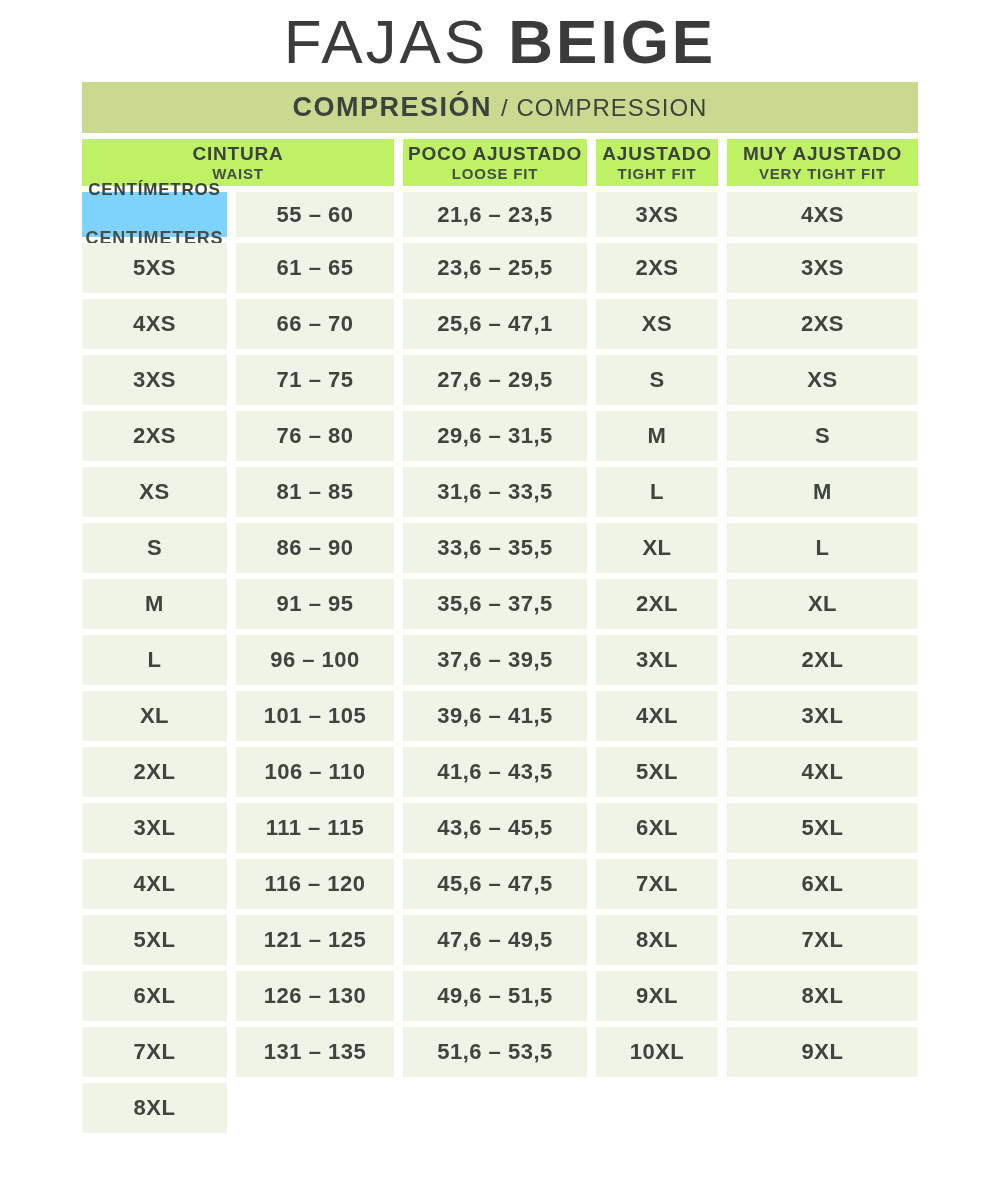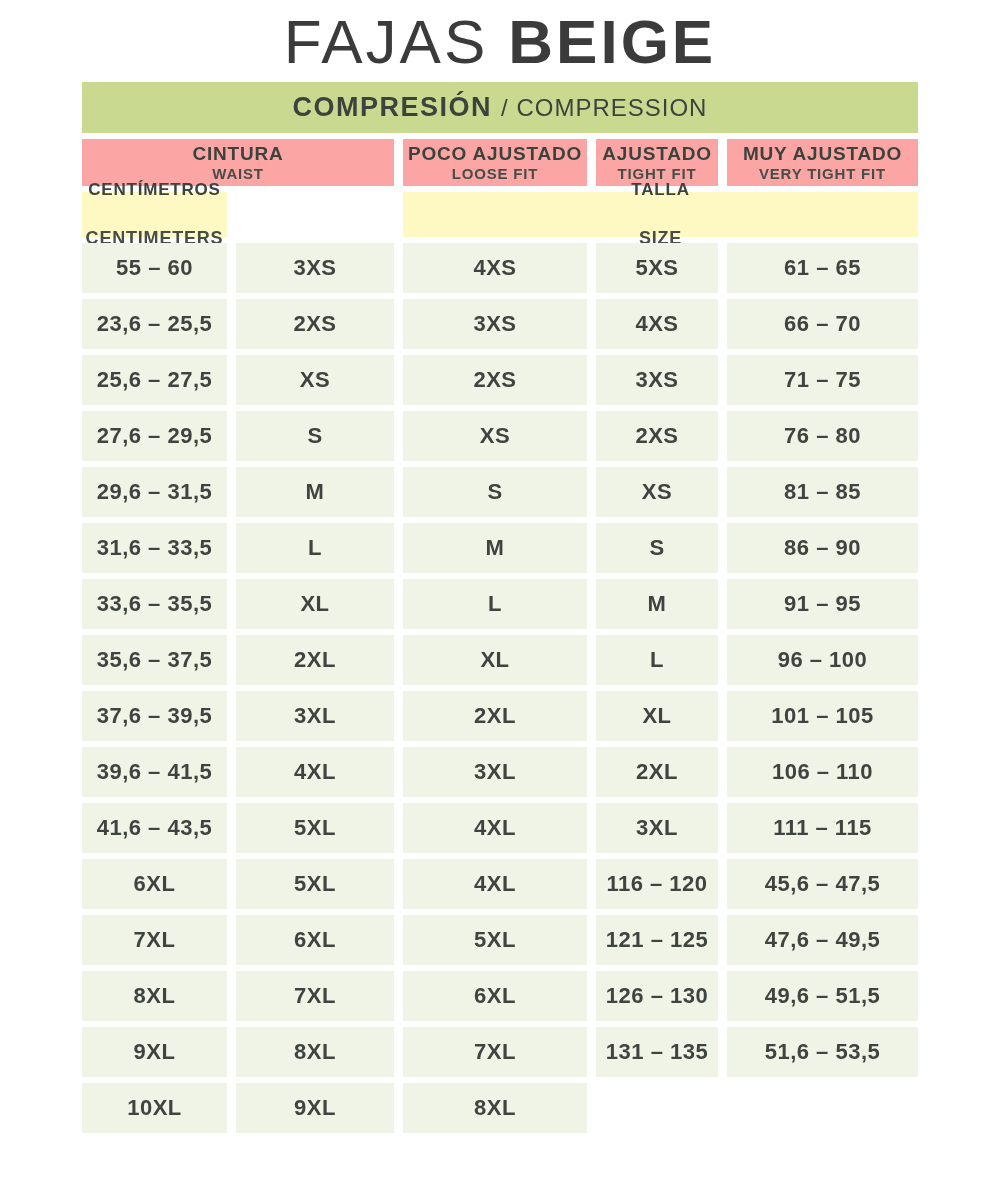--- a/index.html
+++ b/index.html
@@ -54,22 +54,22 @@
     color: #3c423c;
   }
   .hcell {
     display: flex;
     flex-direction: column;
     align-items: center;
     justify-content: center;
     line-height: 1.15;
     text-align: center;
   }
-  .h1cell { background: #fca5a5; }
-  .h2cell { background: #fef9c3; gap: 28px; }
+  .h1cell { background: #bef264; }
+  .h2cell { background: #7dd3fc; gap: 28px; }
   .span-2 { grid-column: 1 / 3; }
   .span-3-end { grid-column: 3 / 6; }
   .hcell .es { font-weight: 700; font-size: 19px; letter-spacing: 0.8px; color: #3c423c; }
   .hcell .en { font-weight: 700; font-size: 15px; letter-spacing: 0.8px; color: #474d47; }
   .h2cell .es { font-size: 17px; }
   .h2cell .en { font-size: 18px; }
   .dcell {
     background: #eff4e7;
     display: flex;
     align-items: center;
@@ -109,38 +109,35 @@
   </div>
   <div class="hcell h1cell">
     <span class="es">MUY AJUSTADO</span>
     <span class="en">VERY TIGHT FIT</span>
   </div>
 
   <div class="hcell h2cell">
     <span class="es">CENTÍMETROS</span>
     <span class="en">CENTIMETERS</span>
   </div>
-  <div class="hcell h2cell span-3-end">
-    <span class="es">TALLA</span>
-    <span class="en">SIZE</span>
-  </div>
 
   <div class="dcell">55 – 60</div>
+  <div class="dcell">21,6 – 23,5</div>
   <div class="dcell">3XS</div>
   <div class="dcell">4XS</div>
   <div class="dcell">5XS</div>
 
   <div class="dcell">61 – 65</div>
   <div class="dcell">23,6 – 25,5</div>
   <div class="dcell">2XS</div>
   <div class="dcell">3XS</div>
   <div class="dcell">4XS</div>
 
   <div class="dcell">66 – 70</div>
-  <div class="dcell">25,6 – 27,5</div>
+  <div class="dcell">25,6 – 47,1</div>
   <div class="dcell">XS</div>
   <div class="dcell">2XS</div>
   <div class="dcell">3XS</div>
 
   <div class="dcell">71 – 75</div>
   <div class="dcell">27,6 – 29,5</div>
   <div class="dcell">S</div>
   <div class="dcell">XS</div>
   <div class="dcell">2XS</div>
 
@@ -180,20 +177,21 @@
   <div class="dcell">3XL</div>
   <div class="dcell">2XL</div>
 
   <div class="dcell">106 – 110</div>
   <div class="dcell">41,6 – 43,5</div>
   <div class="dcell">5XL</div>
   <div class="dcell">4XL</div>
   <div class="dcell">3XL</div>
 
   <div class="dcell">111 – 115</div>
+  <div class="dcell">43,6 – 45,5</div>
   <div class="dcell">6XL</div>
   <div class="dcell">5XL</div>
   <div class="dcell">4XL</div>
 
   <div class="dcell">116 – 120</div>
   <div class="dcell">45,6 – 47,5</div>
   <div class="dcell">7XL</div>
   <div class="dcell">6XL</div>
   <div class="dcell">5XL</div>
 

